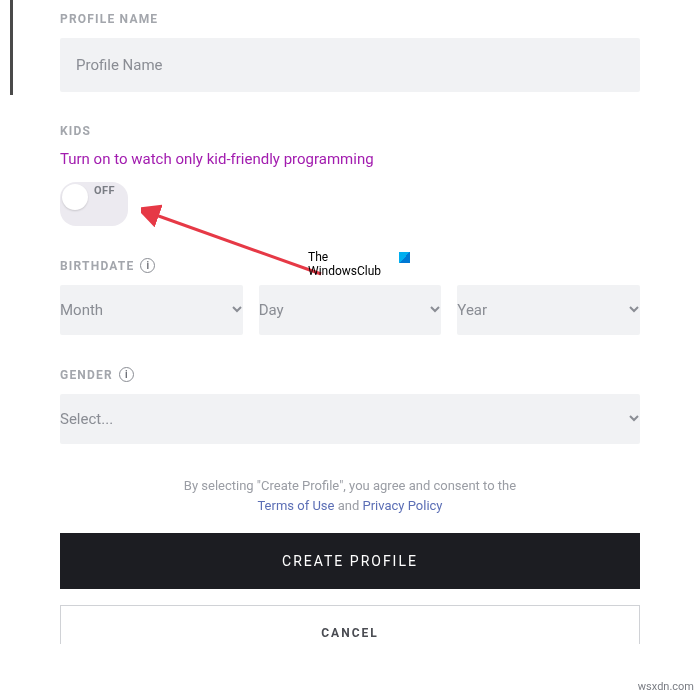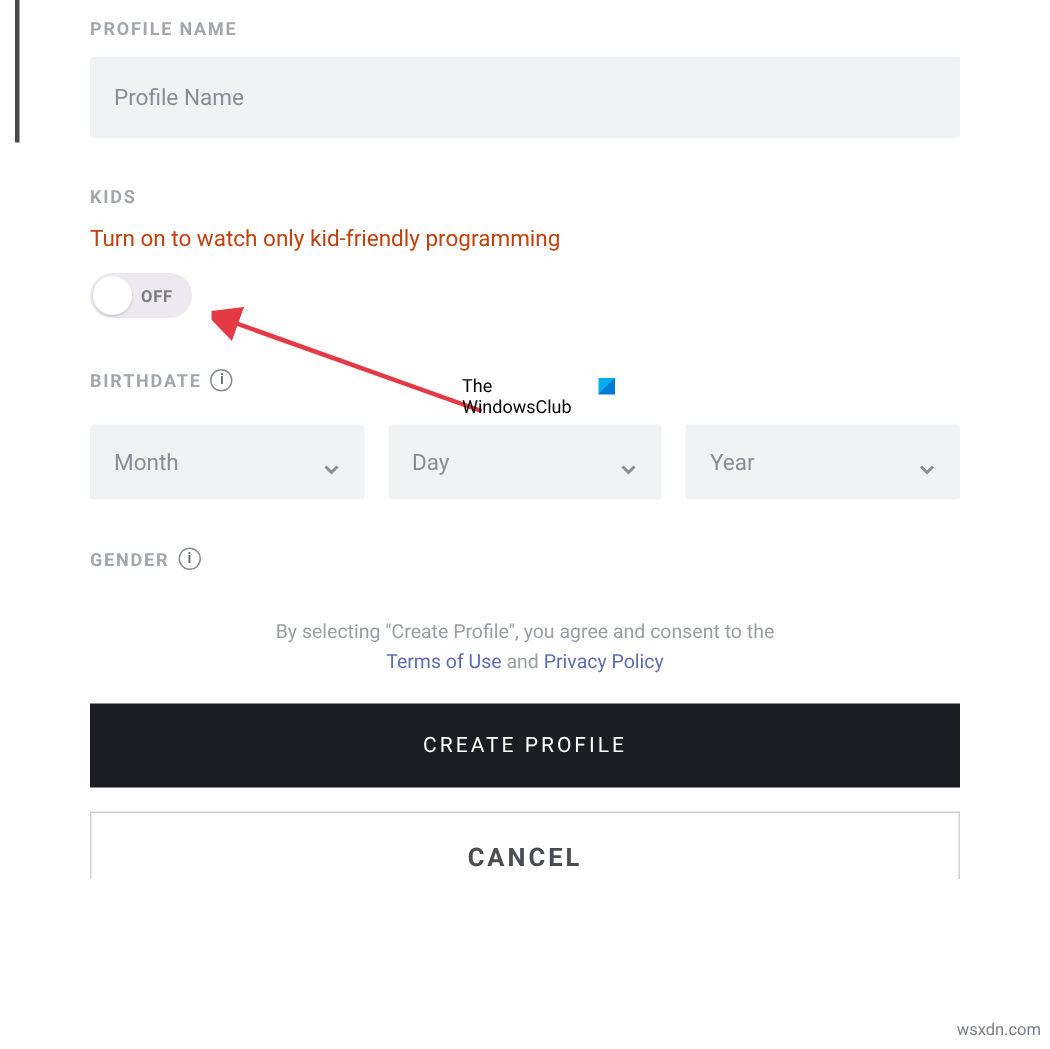--- a/index.html
+++ b/index.html
@@ -64,28 +64,28 @@
       color: #8a8d94;
     }
     .section {
       margin-bottom: 32px;
     }
     .section.first {
       padding-top: 12px;
     }
     .kids-desc {
       font-size: 15px;
-      color: #c2410c;
+      color: #a21caf;
       margin-bottom: 14px;
     }
     .toggle {
       display: inline-flex;
-      align-items: center;
+      align-items: flex-start;
       width: 68px;
-      height: 30px;
+      height: 44px;
       background: #eceaf0;
       border-radius: 16px;
       padding: 2px;
       cursor: pointer;
       position: relative;
     }
     .toggle-knob {
       width: 26px;
       height: 26px;
       background: #ffffff;
@@ -99,29 +99,28 @@
       letter-spacing: 0.5px;
       margin-left: 6px;
     }
     .select-row {
       display: flex;
       gap: 16px;
     }
     .select-box {
       flex: 1;
       background: #f1f2f4;
-      padding: 16px 16px;
+      padding: 16px 0;
       font-size: 15px;
       color: #8a8d94;
       display: flex;
       justify-content: space-between;
-      align-items: flex-end;
+      align-items: flex-start;
       border-radius: 2px;
       cursor: pointer;
-      margin-top: 10px;
     }
     .chevron {
       width: 12px;
       height: 12px;
     }
     .chevron svg {
       width: 12px;
       height: 12px;
       stroke: #8a8d94;
       stroke-width: 2;
@@ -151,21 +150,21 @@
       letter-spacing: 2px;
       cursor: pointer;
       margin-bottom: 16px;
     }
     .btn-secondary {
       width: 100%;
       background: #ffffff;
       color: #4a4c52;
       border: 1px solid #d0d2d6;
       padding: 20px 0 4px 0;
-      font-size: 17px;
+      font-size: 12px;
       font-weight: 700;
       letter-spacing: 2px;
       cursor: pointer;
       border-bottom: none;
     }
     .annotation-arrow {
       position: absolute;
       left: 141px;
       top: 204px;
       pointer-events: none;
@@ -241,20 +240,26 @@
             </svg></span>
       </div>
     </div>
   </div>
 
   <div class="section">
     <div class="field-label">
       <span>GENDER</span>
       <span class="info-icon">i</span>
     </div>
+    <div class="select-box">
+      <span>Select...</span>
+      <span class="chevron"><svg viewBox="0 0 12 12">
+            <polyline points="2,4 6,8 10,4"></polyline>
+          </svg></span>
+    </div>
   </div>
 
   <div class="disclaimer">
     <span>By selecting "Create Profile", you agree and consent to the</span><br>
     <a>Terms of Use</a><span> and </span><a>Privacy Policy</a>
   </div>
 
   <button class="btn-primary">CREATE PROFILE</button>
   <button class="btn-secondary">CANCEL</button>
 

